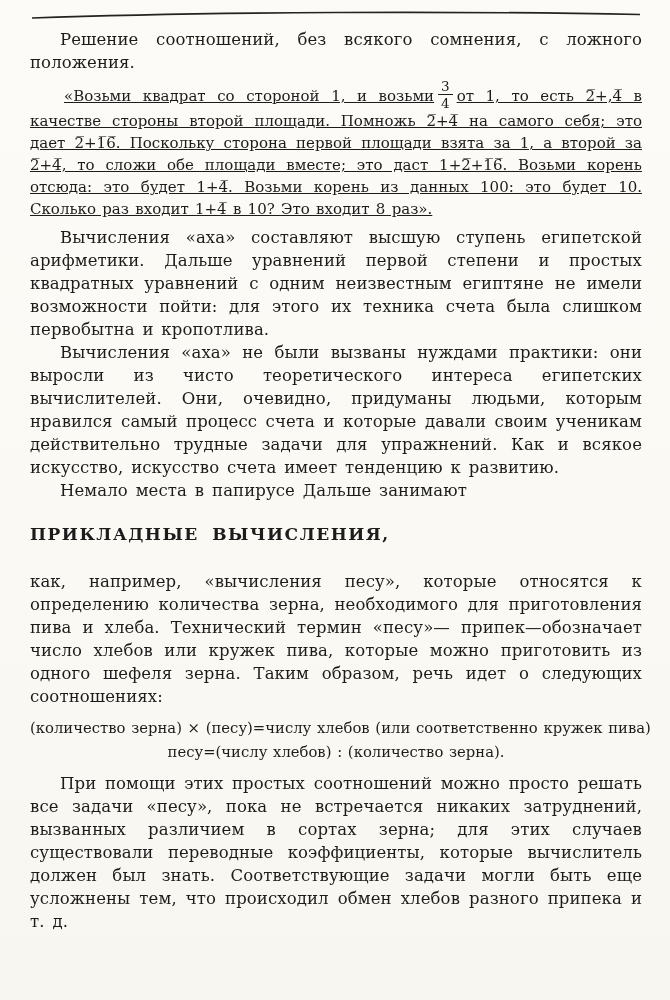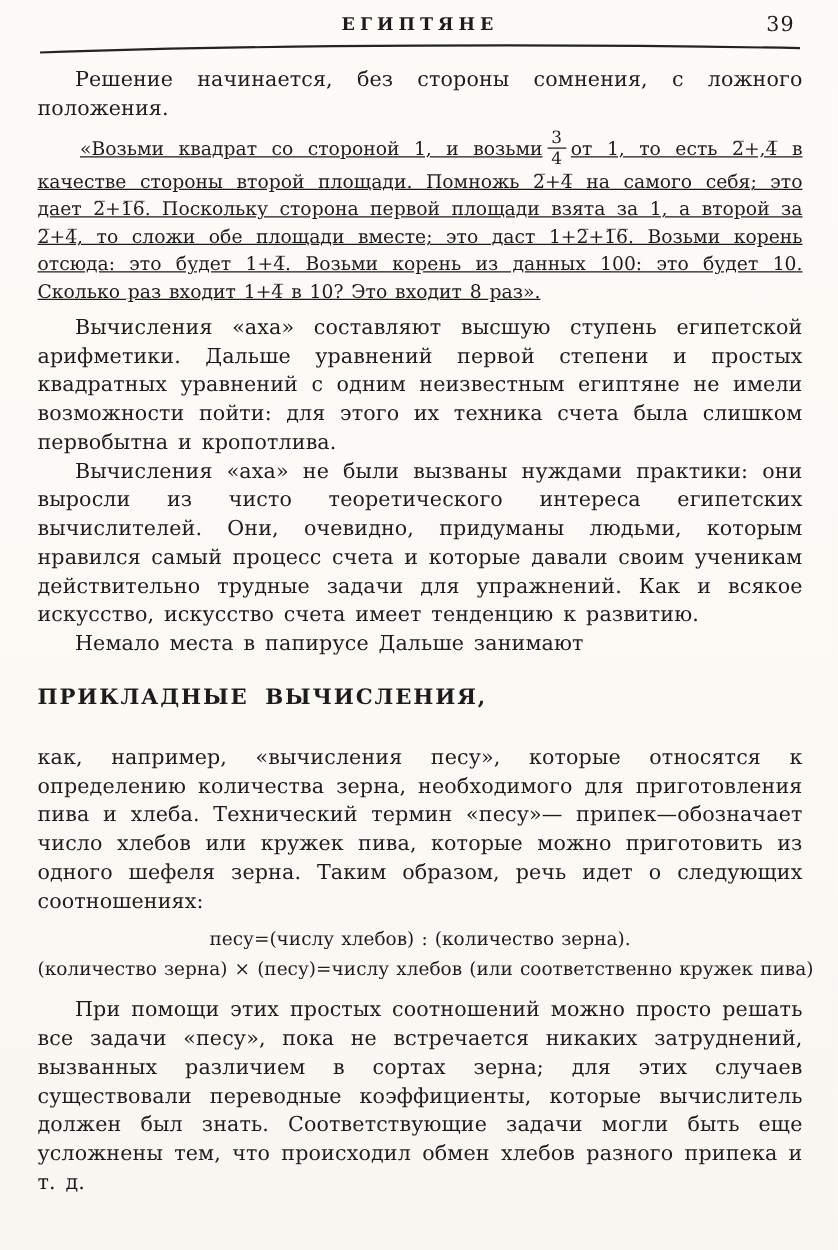--- a/index.html
+++ b/index.html
@@ -90,48 +90,44 @@
     text-align: center;
     word-spacing: 1px;
   }
   .formula div { white-space: nowrap; }
 </style>
 </head>
 <body>
 
 <div class="page">
 
-  <div class="running-head">
-    <span class="head-title">ЕГИПТЯНЕ</span>
-    <span class="page-num">39</span>
-  </div>
 
   <svg class="head-rule" viewBox="0 0 610 10" preserveAspectRatio="none">
     <path d="M2,8 C180,1.5 430,1 608,4.5" fill="none" stroke="#24241f" stroke-width="1.7"></path>
   </svg>
 
   <div class="body-text">
 
-    <p class="para indent">Решение начинается, без стороны сомнения, с ложного положения.</p>
+    <p class="para indent">Решение соотношений, без всякого сомнения, с ложного положения.</p>
 
     <p class="quote"><span>«Возьми квадрат со стороной 1, и возьми</span><span class="frac"><span class="num">3</span><span class="den">4</span></span><span>от 1, то есть 2̅+,4̅ в качестве стороны второй площади. Помножь 2̅+4̅ на самого себя; это дает 2̅+1̅6̅. Поскольку сторона первой площади взята за 1, а второй за 2̅+4̅, то сложи обе площади вместе; это даст 1+2̅+1̅6̅. Возьми корень отсюда: это будет 1+4̅. Возьми корень из данных 100: это будет 10. Сколько раз входит 1+4̅ в 10? Это входит 8 раз».</span></p>
 
 
     <p class="para indent">Вычисления «аха» составляют высшую ступень египетской арифметики. Дальше уравнений первой степени и простых квадратных уравнений с одним неизвестным египтяне не имели возможности пойти: для этого их техника счета была слишком первобытна и кропотлива.</p>
 
     <p class="para indent">Вычисления «аха» не были вызваны нуждами практики: они выросли из чисто теоретического интереса египетских вычислителей. Они, очевидно, придуманы людьми, которым нравился самый процесс счета и которые давали своим ученикам действительно трудные задачи для упражнений. Как и всякое искусство, искусство счета имеет тенденцию к развитию.</p>
 
     <p class="para indent">Немало места в папирусе Дальше занимают</p>
 
     <h2 class="section-heading">ПРИКЛАДНЫЕ ВЫЧИСЛЕНИЯ,</h2>
 
     <p class="para">как, например, «вычисления песу», которые относятся к определению количества зерна, необходимого для приготовления пива и хлеба. Технический термин «песу»— припек—обозначает число хлебов или кружек пива, которые можно приготовить из одного шефеля зерна. Таким образом, речь идет о следующих соотношениях:</p>
 
     <div class="formula">
+      <div>(количество зерна) × (песу)=числу хлебов (или соответственно кружек пива)</div>
       <div>песу=(числу хлебов) : (количество зерна).</div>
-      <div>(количество зерна) × (песу)=числу хлебов (или соответственно кружек пива)</div>
     </div>
 
 
     <p class="para indent">При помощи этих простых соотношений можно просто решать все задачи «песу», пока не встречается никаких затруднений, вызванных различием в сортах зерна; для этих случаев существовали переводные коэффициенты, которые вычислитель должен был знать. Соответствующие задачи могли быть еще усложнены тем, что происходил обмен хлебов разного припека и т. д.</p>
 
   </div>
 </div>
 
 </body></html>

